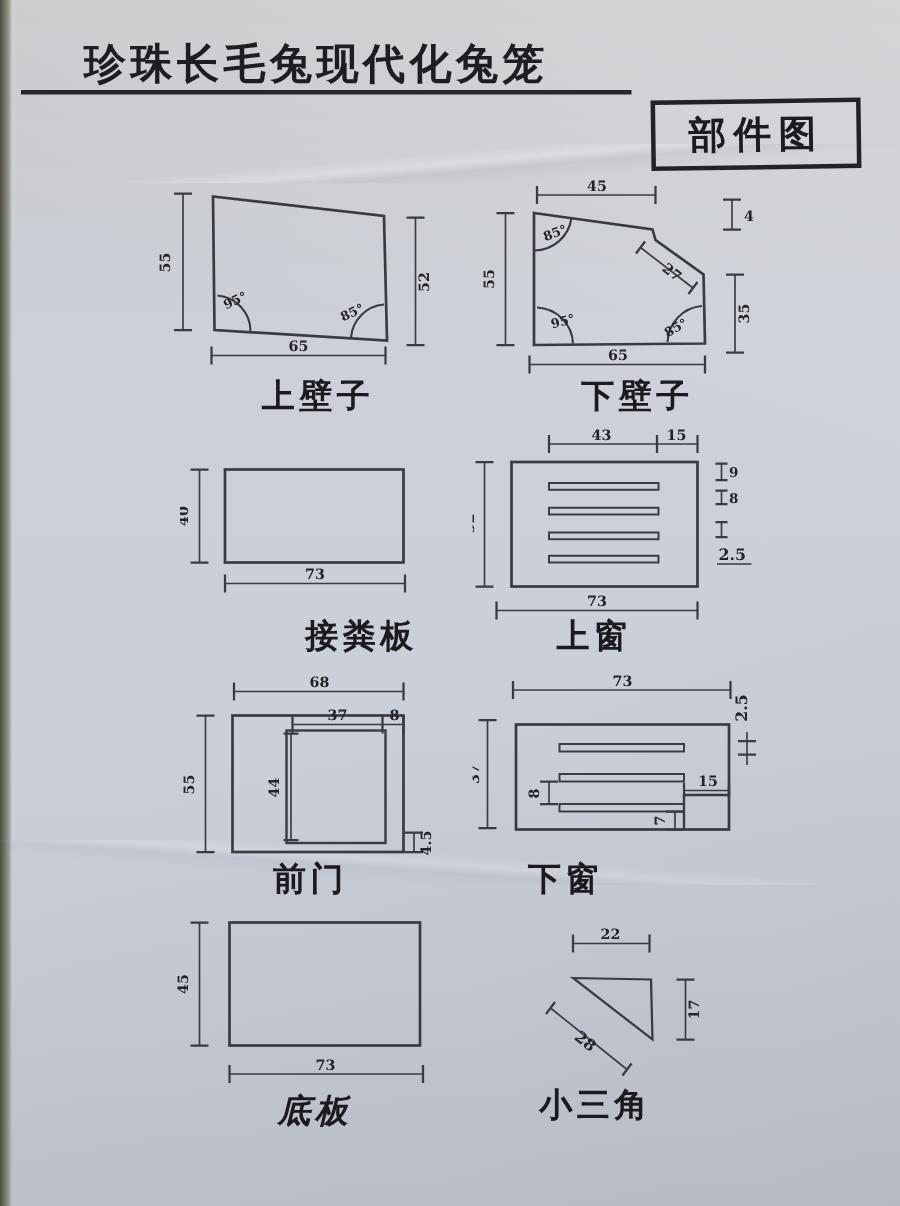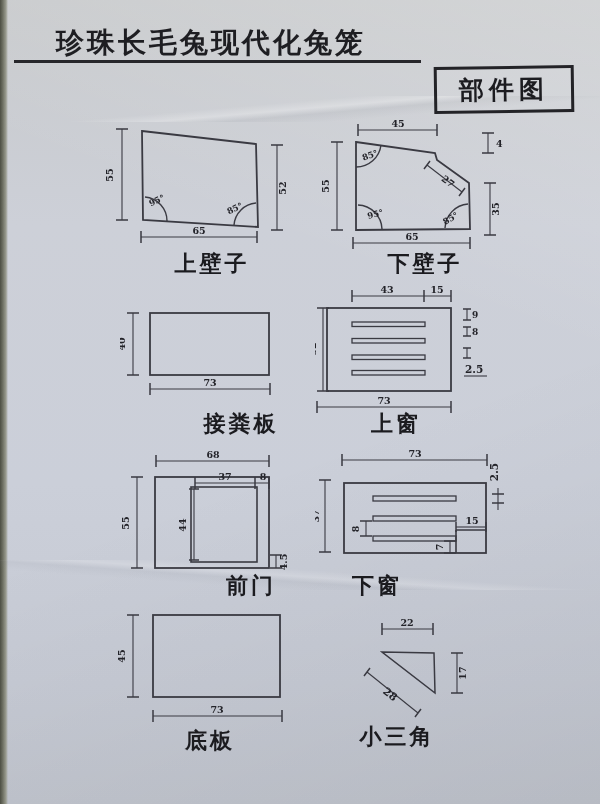--- a/index.html
+++ b/index.html
@@ -123,21 +123,21 @@
           <path class="tk" d="M7,13 H19 M7,75 H19"></path>
         <text class="dt" transform="rotate(-90 5 44)" x="5" y="44">40</text>
         <path class="dl" d="M30,89 H150"></path>
           <path class="tk" d="M30,83 V95 M150,83 V95"></path>
         <text class="dt" x="90" y="86">73</text>
       </g>
     </svg>
   </div>
   <div class="plabel" style="left:205px;top:424px;margin-left:36px;">接粪板</div>
 
-  <div class="part" style="left:314px;top:285px;">
+  <div class="part" style="left:328px;top:285px;">
     <svg width="175" height="130" viewBox="0 0 175 130">
       <rect class="sh" x="13" y="23" width="124" height="83"></rect>
       <g>
         <rect class="sl" x="38" y="37" width="73" height="4.5"></rect>
         <rect class="sl" x="38" y="53.5" width="73" height="4.5"></rect>
         <rect class="sl" x="38" y="70" width="73" height="4.5"></rect>
         <rect class="sl" x="38" y="85.5" width="73" height="4.5"></rect>
       </g>
       <g>
         <path class="dl" d="M38,11 H137"></path>
@@ -187,21 +187,21 @@
         <text class="dt" x="145" y="30">8</text>
         <path class="dl" d="M76,39 V110"></path>
           <path class="tk" d="M71,39 H81 M71,110 H81"></path>
         <text class="dt" transform="rotate(-90 68 75)" x="68" y="75">44</text>
         <path class="dl" d="M158,105 V118"></path>
           <path class="tk" d="M152,105 H164 M152,118 H164"></path>
         <text class="dt" transform="rotate(-90 169 112)" x="169" y="112">4.5</text>
       </g>
     </svg>
   </div>
-  <div class="plabel" style="left:207px;top:586px;margin-left:44px;">前门</div>
+  <div class="plabel" style="left:207px;top:586px;">前门</div>
 
   <div class="part" style="left:315px;top:450px;">
     <svg width="195" height="115" viewBox="0 0 195 115">
       <rect class="sh" x="29" y="33" width="142" height="70"></rect>
       <g>
         <rect class="sl" x="58" y="46" width="83" height="5"></rect>
         <rect class="sl" x="58" y="66" width="83" height="5"></rect>
         <rect class="sl" x="58" y="86" width="83" height="5"></rect>
       </g>
       <path class="sl" d="M141,80 V103 M141,80 H171" style="stroke-width:1.6;"></path>
@@ -235,21 +235,21 @@
       <g>
         <path class="dl" d="M15,12 V94"></path>
           <path class="tk" d="M9,12 H21 M9,94 H21"></path>
         <text class="dt" transform="rotate(-90 7 53)" x="7" y="53">45</text>
         <path class="dl" d="M35,113 H164"></path>
           <path class="tk" d="M35,107 V119 M164,107 V119"></path>
         <text class="dt" x="99" y="110">73</text>
       </g>
     </svg>
   </div>
-  <div class="plabel" style="left:210px;top:741px;">底板</div>
+  <div class="plabel" style="left:210px;top:741px;font-style:italic;">底板</div>
 
   <div class="part" style="left:348px;top:608px;">
     <svg width="145" height="115" viewBox="0 0 145 115">
       <path class="sh" d="M34,44 L86,45 L87,85 Z" style="stroke-width:1.5;"></path>
       <g>
         <path class="dl" d="M34,21 H85"></path>
           <path class="tk" d="M34,15 V27 M85,15 V27"></path>
         <text class="dt" x="59" y="18">22</text>
         <path class="dl" d="M109,45 V85"></path>
           <path class="tk" d="M103,45 H115 M103,85 H115"></path>

